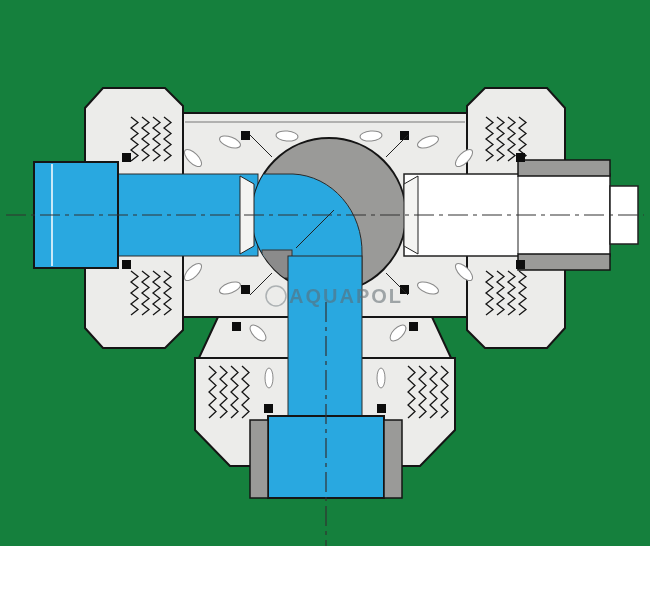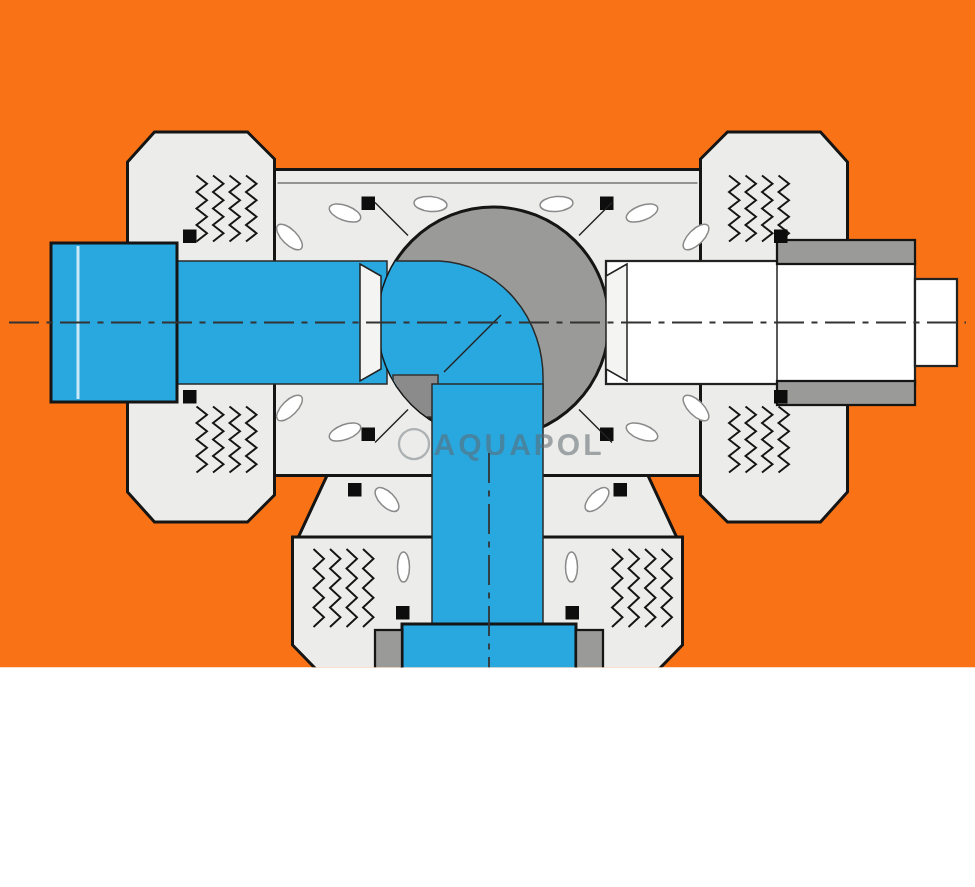--- a/index.html
+++ b/index.html
@@ -1,20 +1,20 @@
 <!DOCTYPE html>
 <html style="--fluid: #29a8e0; --body: #ececea; --metal: #9a9a98; --outline: #151515; --seal: #0d0d0d; --watermark: #5f6a70; --centerline: #333333;"><head>
 <meta charset="utf-8">
 <style>
   :root{
     --fluid:#29a8e0; --body:#ececea; --metal:#9a9a98; --outline:#151515;
     --seal:#0d0d0d; --watermark:#5f6a70; --centerline:#333333;
   }
   html,body{margin:0;padding:0;background:#fff;font-family:"Liberation Sans",sans-serif;}
-  .stage{width:650px;height:445px;position:relative;background:#f97316;overflow:hidden;}
+  .stage{width:650px;height:546px;position:relative;background:#15803d;overflow:hidden;}
   svg{display:block;}
   .part{fill:var(--body);stroke:var(--outline);stroke-width:2;}
   .fluid{fill:var(--fluid);stroke:var(--outline);stroke-width:2;}
   .fluid-thin{fill:var(--fluid);stroke:#2a2a2a;stroke-width:1;}
   .metal{fill:var(--metal);stroke:var(--outline);stroke-width:1.5;}
   .metal-bold{fill:var(--metal);stroke:var(--outline);stroke-width:2;}
   .bore-white{fill:#ffffff;stroke:#222222;stroke-width:1.5;}
   .thread{stroke:var(--outline);stroke-width:1.3;fill:none;}
   .hole{fill:#ffffff;stroke:#8a8a8a;stroke-width:1;}
   .oring{fill:var(--seal);stroke:none;}

